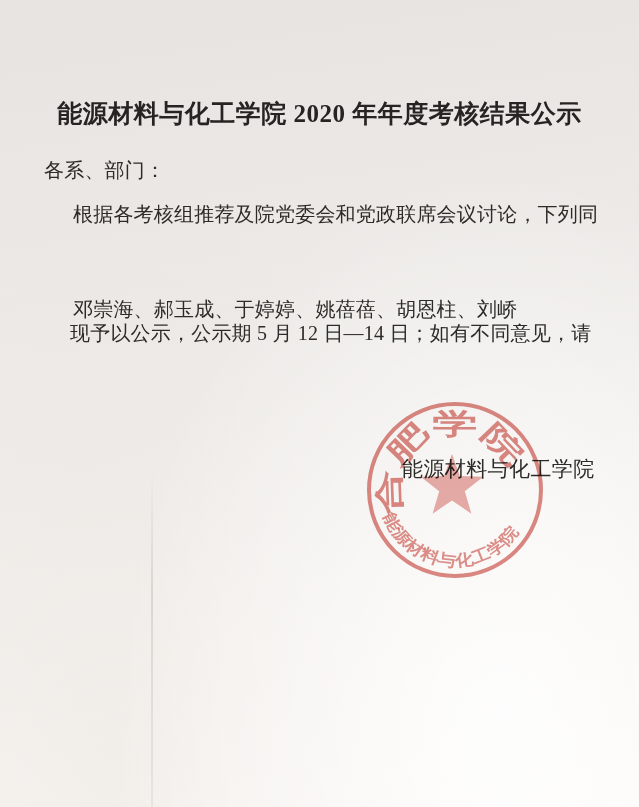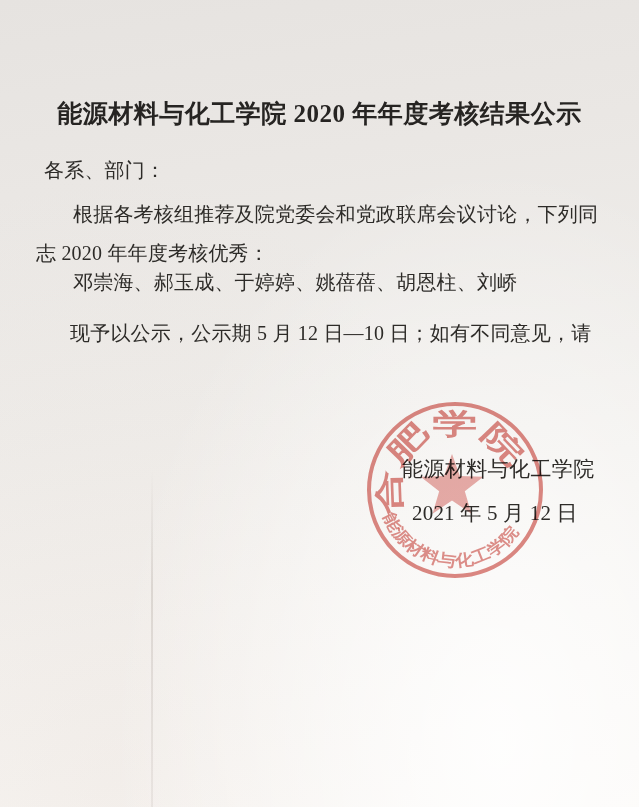--- a/index.html
+++ b/index.html
@@ -29,21 +29,21 @@
   .line{
     position:absolute;
     font-size:20px;
     letter-spacing:0.2px;
     white-space:nowrap;
     color:#2d2b28;
   }
   .salutation{left:44px;top:157px;}
   .l1{left:73px;top:201px;}
   .l2{left:36px;top:240px;}
-  .l3{left:73px;top:269px;}
+  .l3{left:73px;top:296px;}
   .l4{left:70px;top:320px;}
   .l5{left:32px;top:360px;}
   .signature{left:402px;top:455px;font-size:21px;letter-spacing:0.4px;}
   .date-line{left:412px;top:499px;font-size:21px;}
   .seal{
     position:absolute;left:340px;top:375px;
     width:230px;height:230px;
     mix-blend-mode:multiply;
     opacity:0.82;
     filter:blur(0.4px);
@@ -59,26 +59,24 @@
 
 <div class="page">
 
   <div class="crease"></div>
 
   <div class="doc-title">能源材料与化工学院 2020 年年度考核结果公示</div>
 
   <div class="line l1">根据各考核组推荐及院党委会和党政联席会议讨论，下列同</div>
 
   <div class="line salutation">各系、部门：</div>
-  <div class="line l2">志 2020 年年度考核优秀：</div>
   <div class="line l3">邓崇海、郝玉成、于婷婷、姚蓓蓓、胡恩柱、刘峤</div>
-  <div class="line l4">现予以公示，公示期 5 月 12 日—10 日；如有不同意见，请</div>
+  <div class="line l4">现予以公示，公示期 5 月 12 日—14 日；如有不同意见，请</div>
 
   <div class="line signature">能源材料与化工学院</div>
-  <div class="line date-line">2021 年 5 月 12 日</div>
 
   <svg class="seal" viewBox="0 0 230 230" aria-hidden="true">
     <defs>
       <path id="ringPath" d="M 64.3 138.7 A 56 56 0 1 1 169.1 100.5" fill="none"></path>
       <path id="bottomPath" d="M 43.6 141 A 76 76 0 0 0 186.4 141" fill="none"></path>
     </defs>
     <circle cx="115" cy="115" r="86" fill="none" stroke="#cc4a42" stroke-width="4" stroke-opacity="0.8"></circle>
     <polygon points="112,79 119.9,101.1 143.4,101.8 124.8,116.2 131.4,138.7 112,125.5 92.6,138.7 99.2,116.2 80.6,101.8 104.1,101.1" fill="#cf4b43" fill-opacity="0.55"></polygon>
     <text font-size="29" fill-opacity="0.8">
       <textPath href="#ringPath" textLength="180" lengthAdjust="spacingAndGlyphs">合肥学院</textPath>

